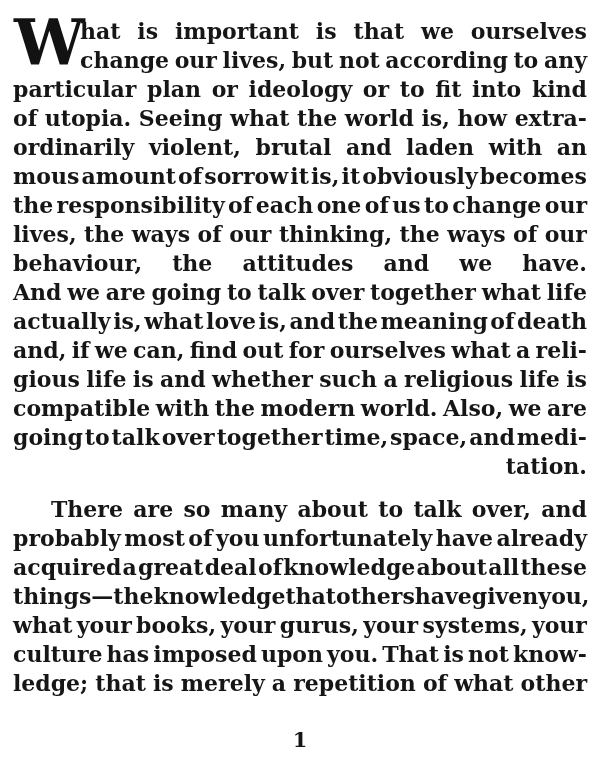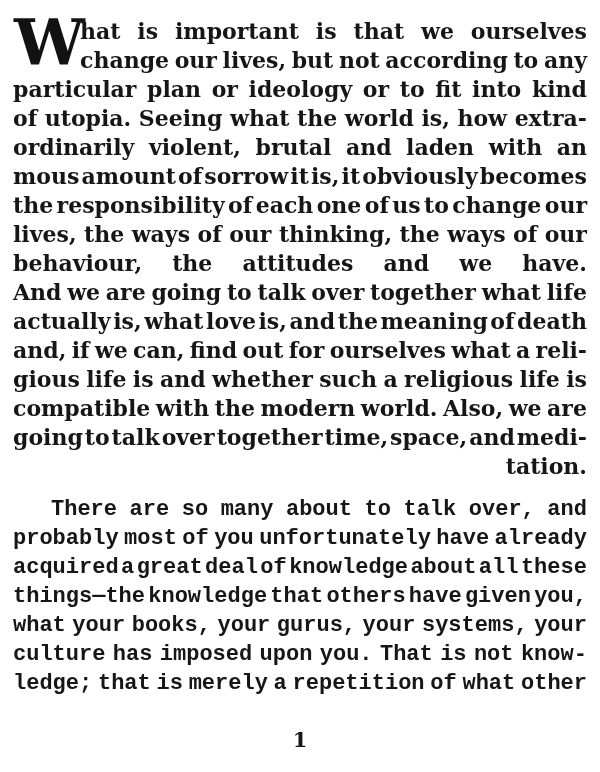--- a/index.html
+++ b/index.html
@@ -12,21 +12,21 @@
     overflow: hidden;
   }
   .page {
     position: relative;
     width: 600px; height: 772px;
     box-sizing: border-box;
     padding: 17px 13px 0 13px;
     background: #ffffff;
   }
   .para { }
-  .para + .para { margin-top: 14px; font-family: Liberation Mono, monospace; }
+  .para + .para { margin-top: 14px; }
   .line {
     height: 29px;
     font-size: 22px;
     line-height: 29px;
     white-space: nowrap;
   }
   .just {
     display: flex;
     justify-content: space-between;
     align-items: baseline;

